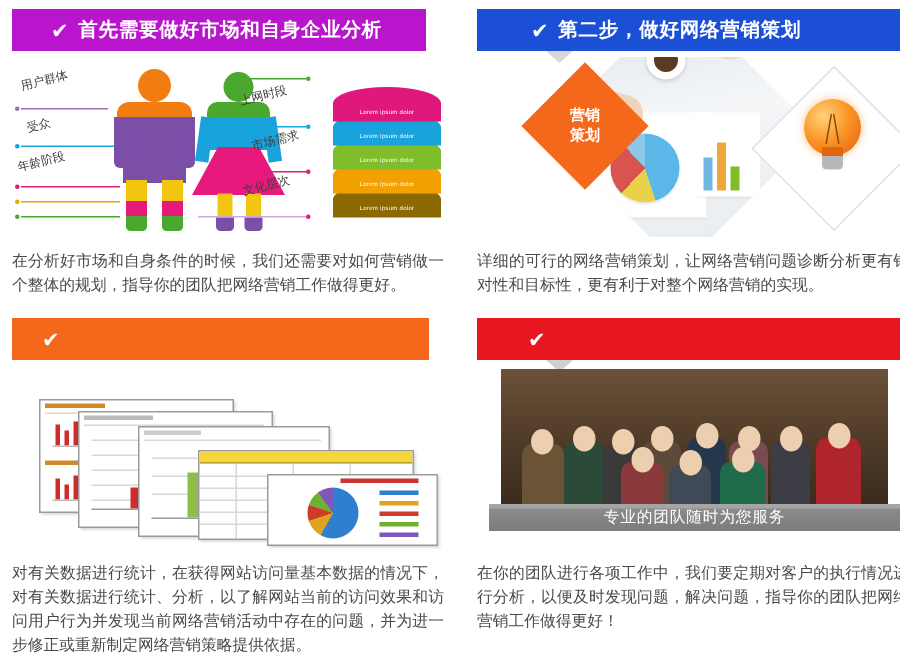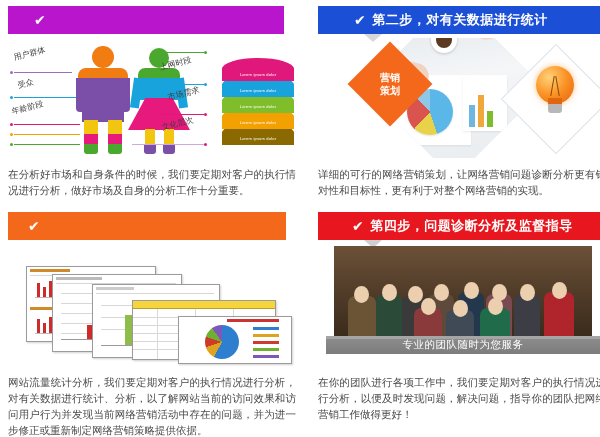--- a/index.html
+++ b/index.html
@@ -191,20 +191,21 @@
 </style>
 </head>
 <body>
 
 <div class="grid">
 
   <div class="quad q-tl">
 
     <div class="hdr hdr-purple">
       <span class="tick">✔</span>
+      <span>首先需要做好市场和自身企业分析</span>
     </div>
 
     <div class="media">
       <div class="ppl">
 
         <div class="lbl" style="left:6px;top:14px;">用户群体</div>
         <div class="lead" style="left:6px;top:34px;width:58px;background:#9b6fb8;"></div>
         <div class="dot" style="left:2px;top:33px;background:#9b6fb8;"></div>
 
         <div class="lbl" style="left:10px;top:42px;">受众</div>
@@ -277,28 +278,28 @@
           <div class="dbtxt" style="top:24px;">Lorem ipsum dolor</div>
 
           <div class="band" style="top:4px;background:#e0187b;"></div>
           <div class="disc" style="top:-6px;background:#e0187b;"></div>
           <div class="dbtxt" style="top:8px;">Lorem ipsum dolor</div>
         </div>
 
       </div>
     </div>
 
-    <div class="para">在分析好市场和自身条件的时候，我们要定期对客户的执行情况进行分析，做好市场及自身的分析工作十分重要。</div>
+    <div class="para">在分析好市场和自身条件的时候，我们还需要对如何营销做一个整体的规划，指导你的团队把网络营销工作做得更好。</div>
   </div>
 
   <div class="quad q-tr">
 
     <div class="hdr hdr-blue">
       <span class="tick">✔</span>
-      <span>第二步，对有关数据进行统计</span>
+      <span>第二步，做好网络营销策划</span>
       <span class="notch notch-blue"></span>
     </div>
 
     <div class="media">
       <div class="dia-wrap">
 
         <div class="dia">
           <div class="dia-inner">
             <div class="paper" style="left:30px;top:78px;width:78px;height:70px;"></div>
             <div class="desk-pie"></div>
@@ -412,28 +413,27 @@
           <div class="lgd" style="left:74px;top:10px;background:#2f7fd0;"></div>
           <div class="lgd" style="left:74px;top:17px;background:#e0a31f;"></div>
           <div class="lgd" style="left:74px;top:24px;background:#cf3b2b;"></div>
           <div class="lgd" style="left:74px;top:31px;background:#6fb030;"></div>
           <div class="lgd" style="left:74px;top:38px;background:#7f57b8;"></div>
         </div>
 
       </div>
     </div>
 
-    <div class="para">网站流量统计分析，我们要定期对客户的执行情况进行分析，对有关数据进行统计、分析，以了解网站当前的访问效果和访问用户行为并发现当前网络营销活动中存在的问题，并为进一步修正或重新制定网络营销策略提供依据。</div>
+    <div class="para">对有关数据进行统计，在获得网站访问量基本数据的情况下，对有关数据进行统计、分析，以了解网站当前的访问效果和访问用户行为并发现当前网络营销活动中存在的问题，并为进一步修正或重新制定网络营销策略提供依据。</div>
   </div>
 
   <div class="quad q-br">
 
     <div class="hdr hdr-red">
       <span class="tick">✔</span>
-      <span>第四步，问题诊断分析及监督指导</span>
       <span class="notch notch-red"></span>
     </div>
 
     <div class="media media-tall">
       <div class="photo">
 
         <div class="person" style="left:14px;top:50px;width:28px;height:46px;background:#6b5436;"></div>
         <div class="face" style="left:20px;top:40px;width:15px;height:17px;"></div>
         <div class="person" style="left:42px;top:48px;width:26px;height:48px;background:#2c4a38;"></div>
         <div class="face" style="left:48px;top:38px;width:15px;height:17px;"></div>

